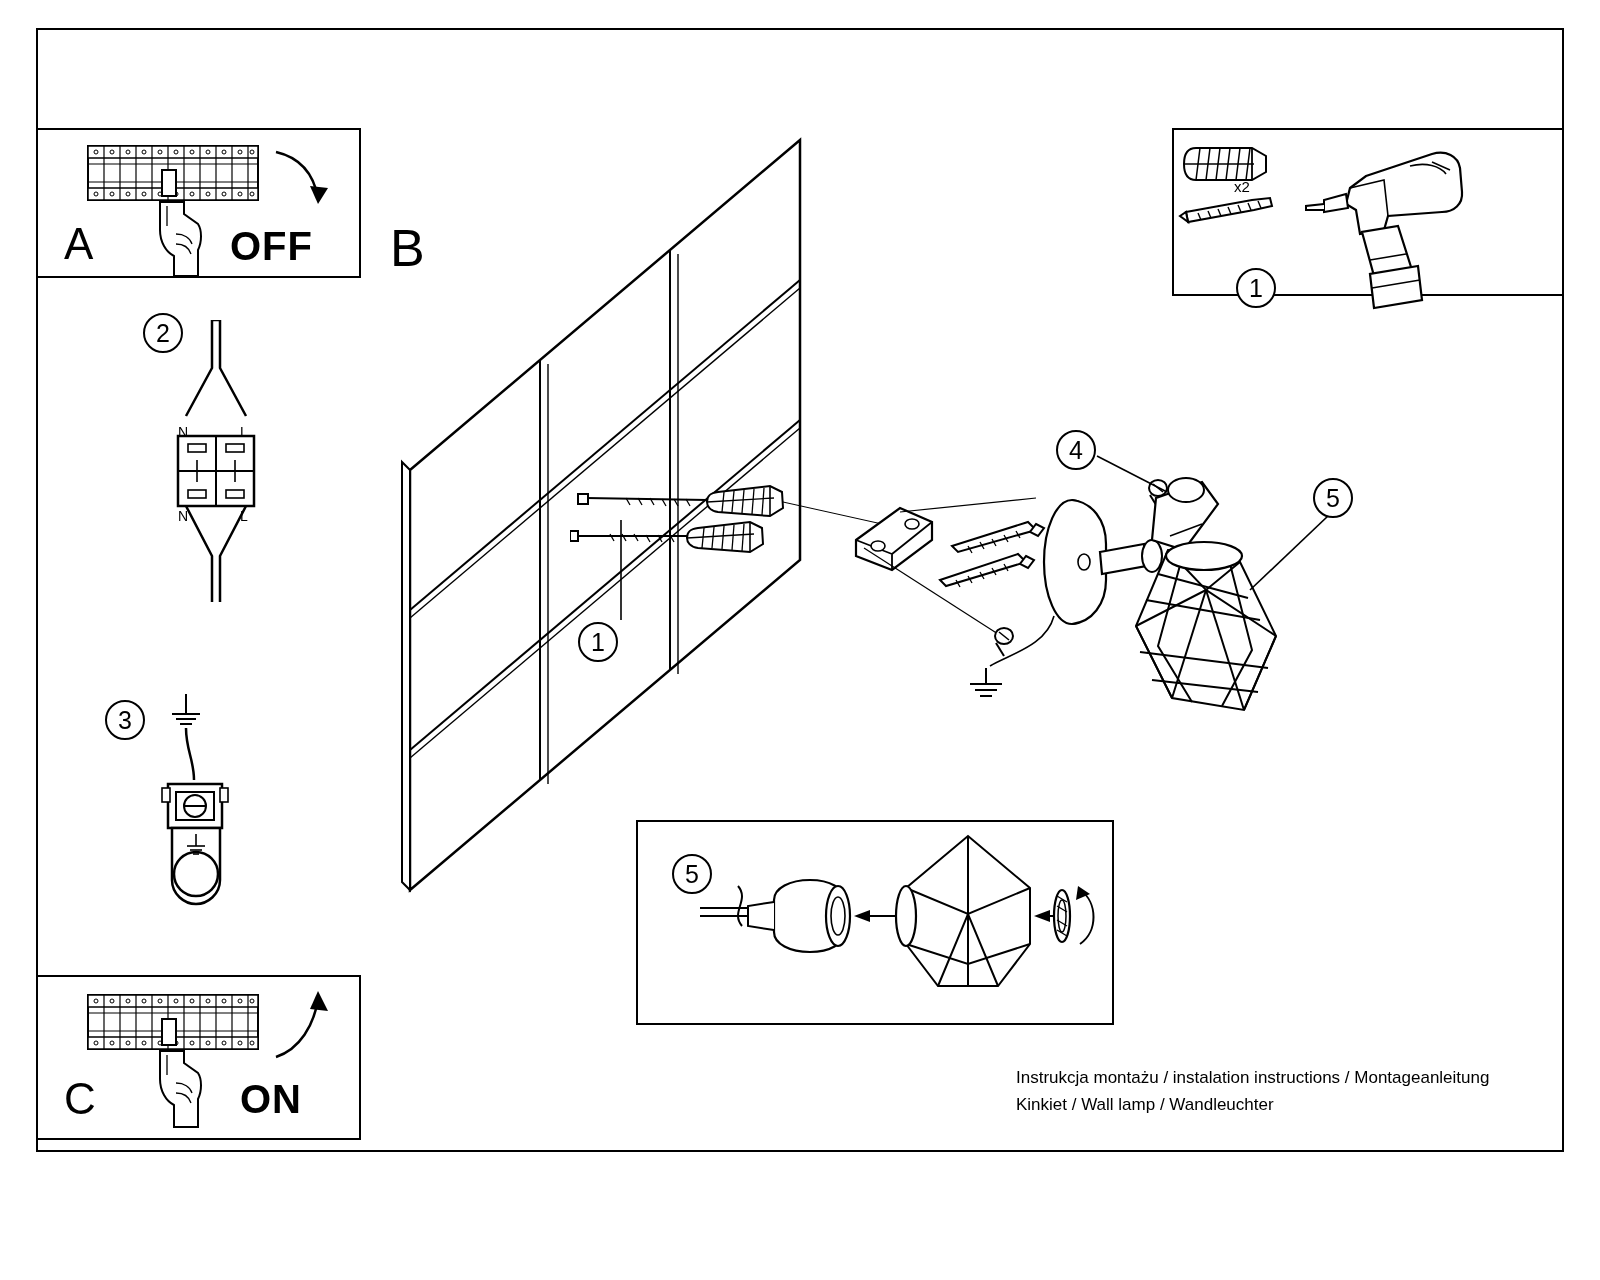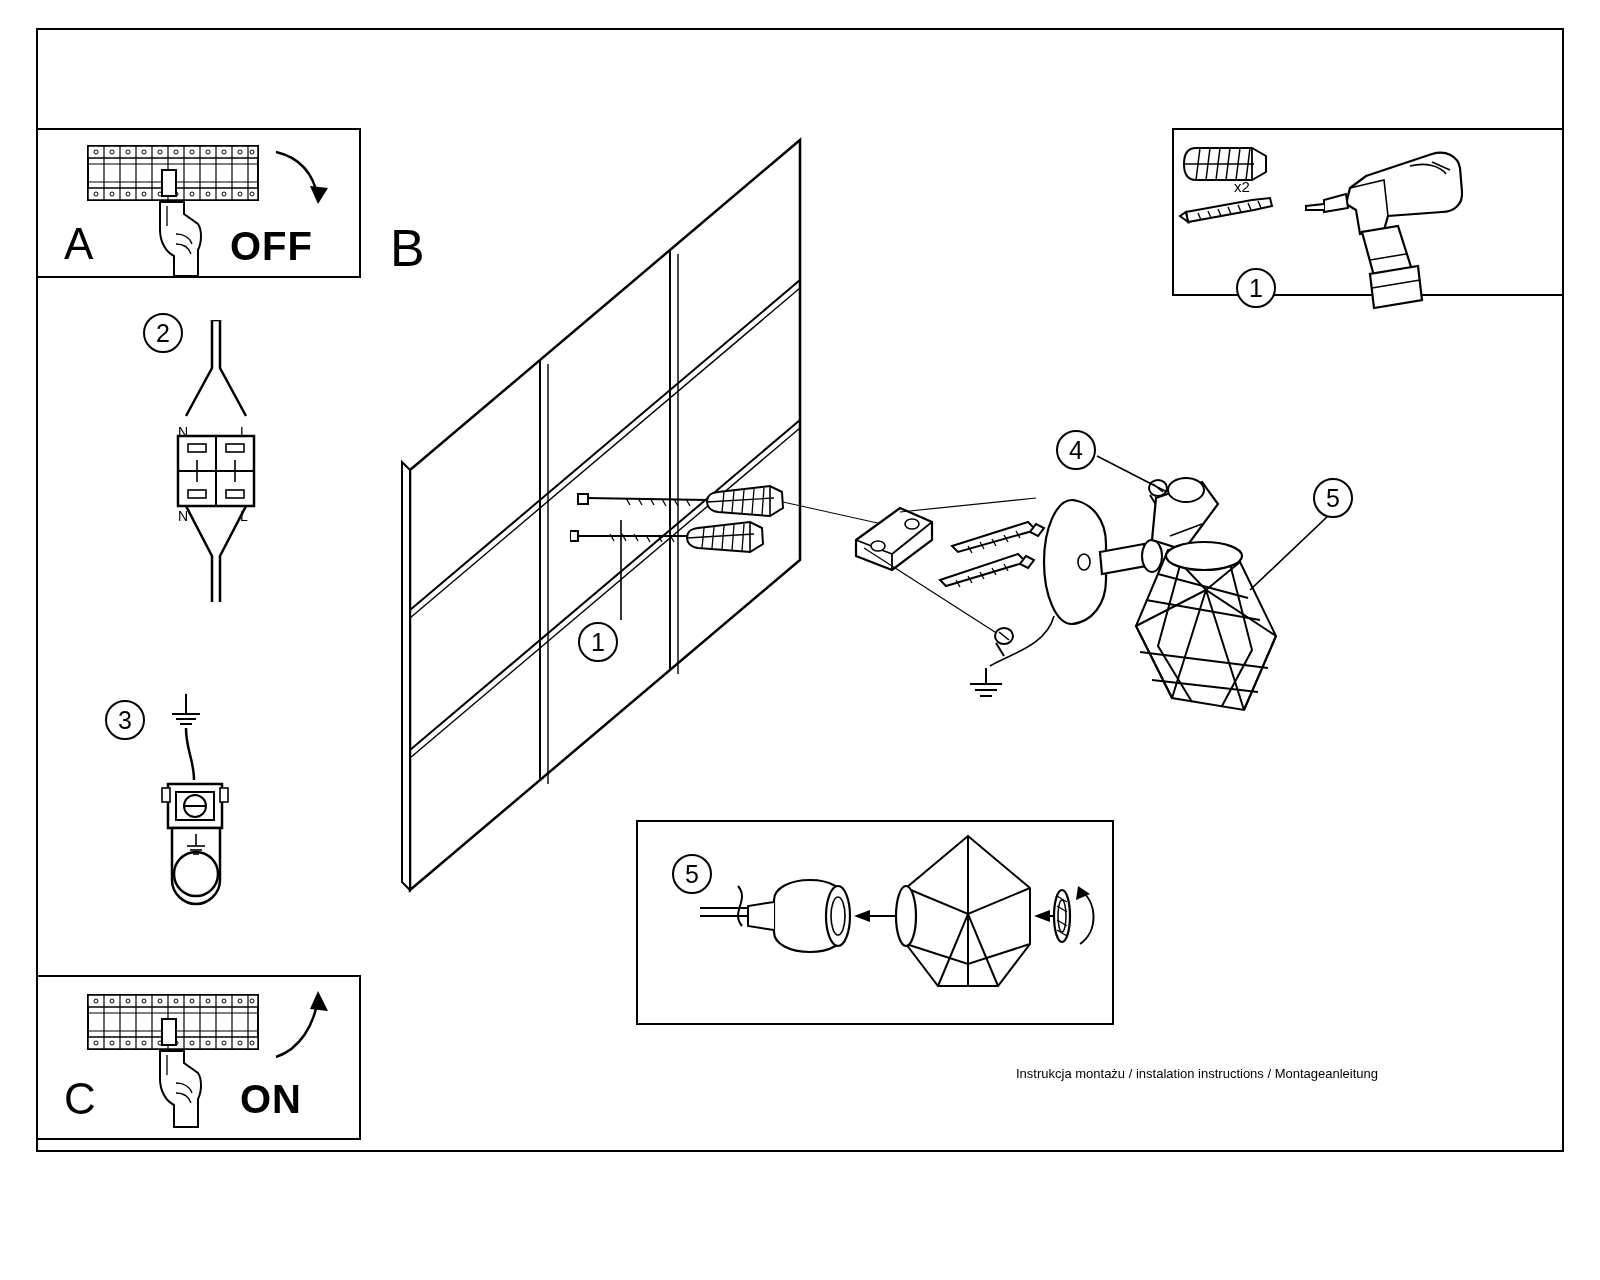--- a/index.html
+++ b/index.html
@@ -47,21 +47,21 @@
     line-height: 1;
   }
   .word {
     position: absolute;
     font-size: 40px;
     font-weight: bold;
     letter-spacing: 1px;
   }
   .caption {
     position: absolute;
-    font-size: 13px;
+    font-size: 17px;
     line-height: 1.6;
     white-space: nowrap;
   }
   .circle-num {
     position: absolute;
     width: 40px;
     height: 40px;
     border: 2px solid #000;
     border-radius: 50%;
     box-sizing: border-box;
@@ -530,15 +530,16 @@
 
       <g>
         <path d="M442 68 C460 80 460 110 442 122" stroke="#000" stroke-width="2" fill="none"></path>
         <path d="M440 64 L452 72 L438 78 Z" fill="#000"></path>
       </g>
     </svg>
   </div>
 
   <div class="caption" style="left:1016px; top:1064px;">
     <div>Instrukcja montażu / instalation instructions / Montageanleitung</div>
+    <div>Kinkiet / Wall lamp / Wandleuchter</div>
   </div>
 
 </div>
 
 </body></html>

